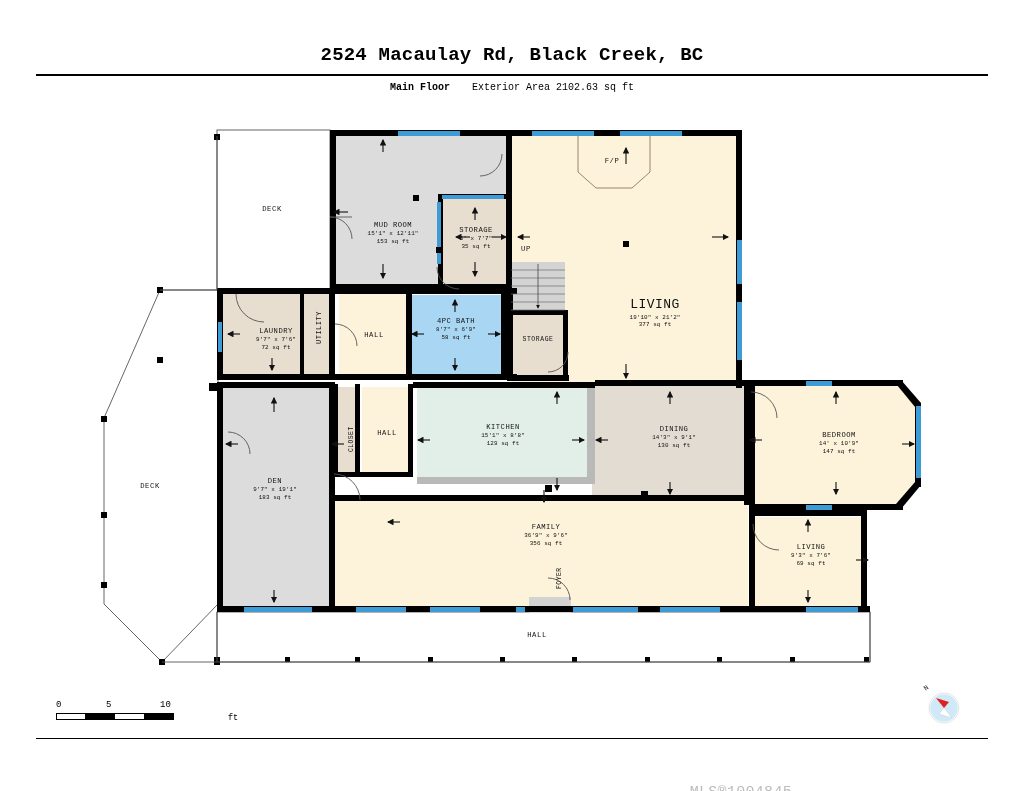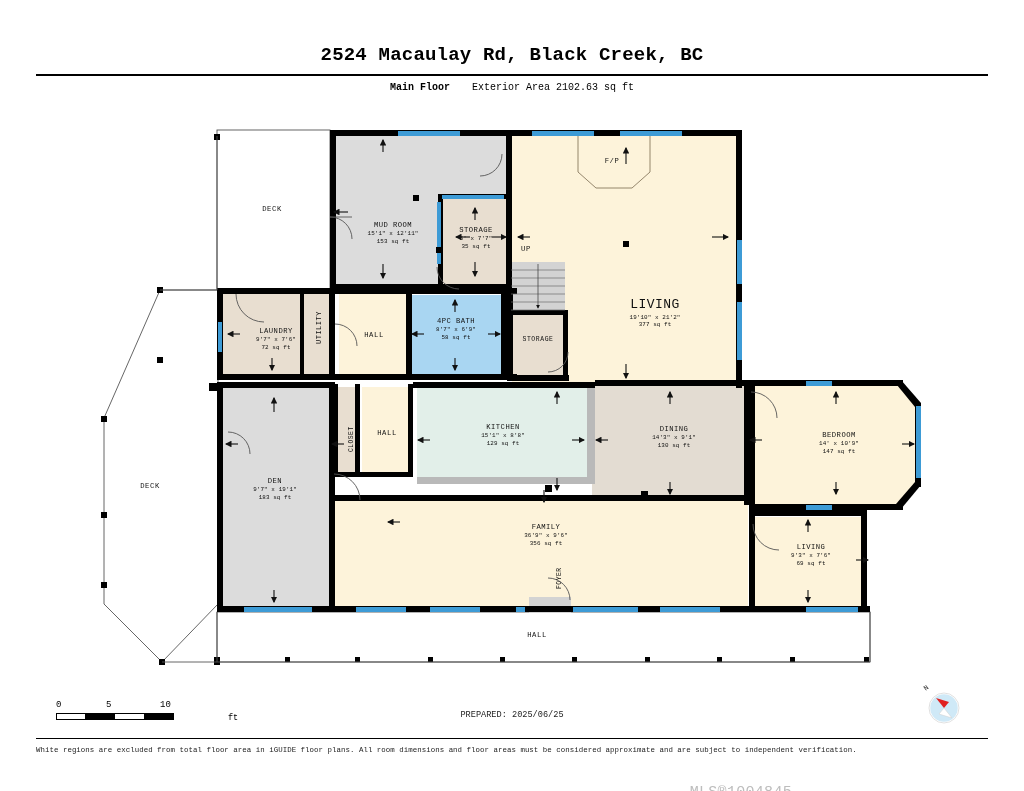--- a/index.html
+++ b/index.html
@@ -399,29 +399,27 @@
       <span class="sn5">5</span>
       <span class="sn10">10</span>
     </div>
     <div class="scale-bar">
       <i class="sb1"></i>
       <i class="sb2"></i>
       <span class="scale-unit">ft</span>
     </div>
   </div>
 
-  <div class="prepared">PREPARED: 2025/06/25</div>
 
   <div class="compass">
     <svg width="44" height="44" viewBox="0 0 44 44">
       <circle cx="22" cy="22" r="15" fill="#cfe9f7" stroke="#ffffff" stroke-width="2.5"></circle>
       <circle cx="22" cy="22" r="15" fill="none" stroke="#d8d8d8" stroke-width="0.8"></circle>
       <polygon points="22,22 14,12 27,16" fill="#e02020"></polygon>
       <polygon points="22,22 30,32 17,28" fill="#ffffff" stroke="#cfcfcf" stroke-width="0.5"></polygon>
     </svg>
     <span class="nlab">N</span>
   </div>
 
   <div class="footrule"></div>
-  <div class="disclaimer">White regions are excluded from total floor area in iGUIDE floor plans. All room dimensions and floor areas must be considered approximate and are subject to independent verification.</div>
   <div class="mls">MLS®1004845</div>
 
 </div>
 
 </body></html>

